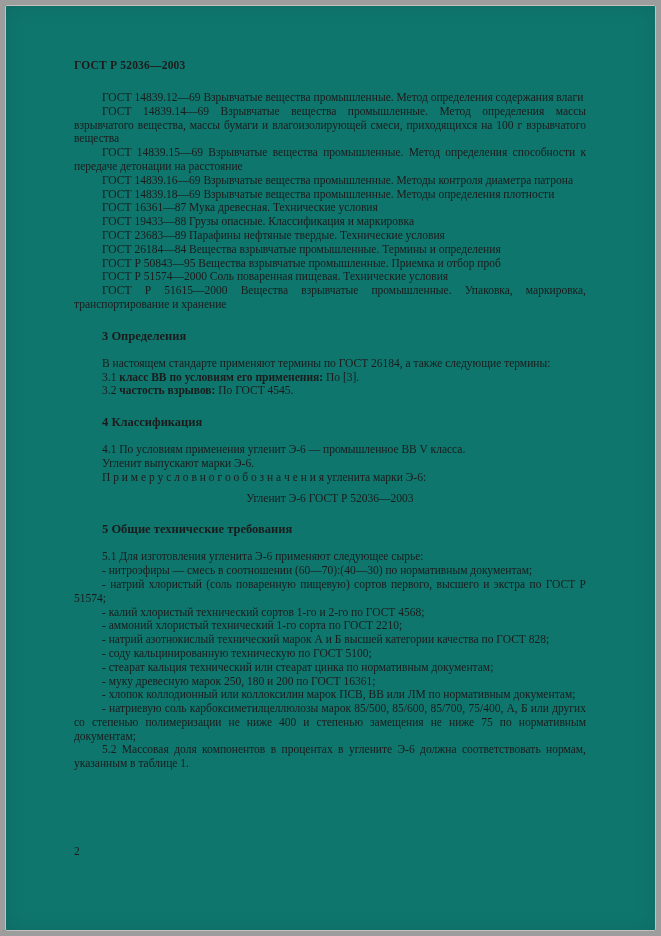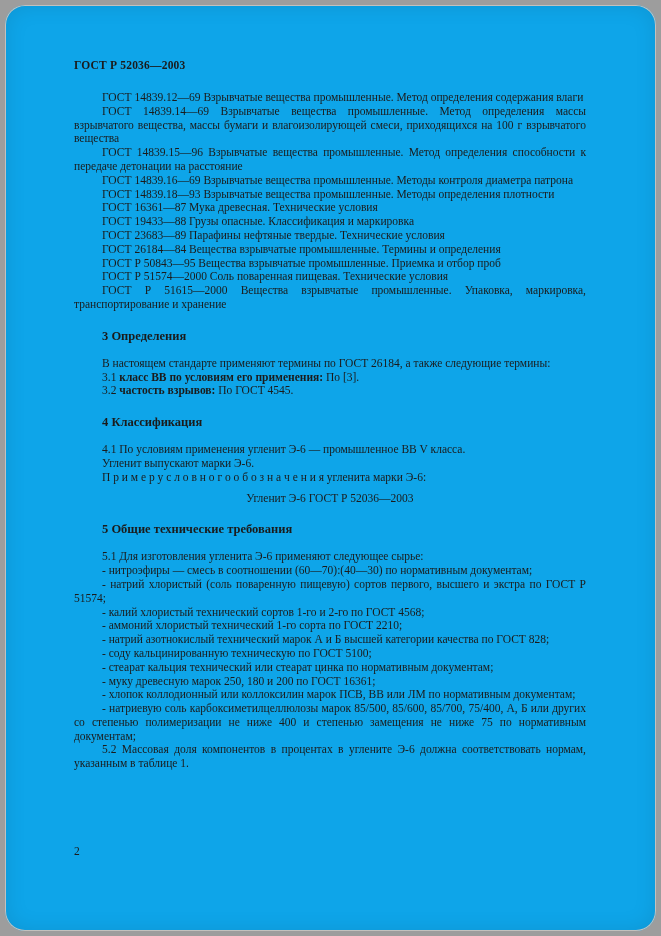--- a/index.html
+++ b/index.html
@@ -11,22 +11,22 @@
     width: 661px;
     height: 936px;
     position: relative;
     background: #9d9d9d;
     font-family: "Liberation Serif", "DejaVu Serif", serif;
     overflow: hidden;
   }
   .page {
     position: absolute;
     inset: 5px;
-    background: #0ea5e9;
-    border-radius: 20px;
+    background: #0f766e;
+    border-radius: 2px;
     box-shadow: inset 0 0 0 1px #c2c1be, inset 0 0 22px rgba(0,0,0,0.10);
     padding: 54px 70px 4px 69px;
     box-sizing: border-box;
     color: #1b1b1b;
   }
   .doc-header {
     font-size: 11.5px;
     font-weight: bold;
     letter-spacing: 0.2px;
     margin: 0 0 20px 0;
@@ -67,23 +67,23 @@
 </style>
 </head>
 <body>
 
 <div class="page">
   <p class="doc-header">ГОСТ Р 52036—2003</p>
 
   <div class="content">
       <p class="para">ГОСТ 14839.12—69  Взрывчатые вещества промышленные. Метод определения содержания влаги</p>
       <p class="para">ГОСТ 14839.14—69  Взрывчатые вещества промышленные. Метод определения массы взрывчатого вещества, массы бумаги и влагоизолирующей смеси, приходящихся на 100 г взрывчатого вещества</p>
-      <p class="para">ГОСТ 14839.15—96  Взрывчатые вещества промышленные. Метод определения способности к передаче детонации на расстояние</p>
+      <p class="para">ГОСТ 14839.15—69  Взрывчатые вещества промышленные. Метод определения способности к передаче детонации на расстояние</p>
       <p class="para">ГОСТ 14839.16—69  Взрывчатые вещества промышленные. Методы контроля диаметра патрона</p>
-      <p class="para">ГОСТ 14839.18—93  Взрывчатые вещества промышленные. Методы определения плотности</p>
+      <p class="para">ГОСТ 14839.18—69  Взрывчатые вещества промышленные. Методы определения плотности</p>
       <p class="para">ГОСТ 16361—87  Мука древесная. Технические условия</p>
       <p class="para">ГОСТ 19433—88  Грузы опасные. Классификация и маркировка</p>
       <p class="para">ГОСТ 23683—89  Парафины нефтяные твердые. Технические условия</p>
       <p class="para">ГОСТ 26184—84  Вещества взрывчатые промышленные. Термины и определения</p>
       <p class="para">ГОСТ Р 50843—95  Вещества взрывчатые промышленные. Приемка и отбор проб</p>
       <p class="para">ГОСТ Р 51574—2000  Соль поваренная пищевая. Технические условия</p>
       <p class="para">ГОСТ Р 51615—2000  Вещества взрывчатые промышленные. Упаковка, маркировка, транспортирование и хранение</p>
       <h2 class="heading">3  Определения</h2>
       <p class="para">В настоящем стандарте применяют термины по ГОСТ 26184, а также следующие термины:</p>
       <p class="para"><span>3.1  </span><span class="bold">класс ВВ по условиям его применения:</span><span> По [3].</span></p>

